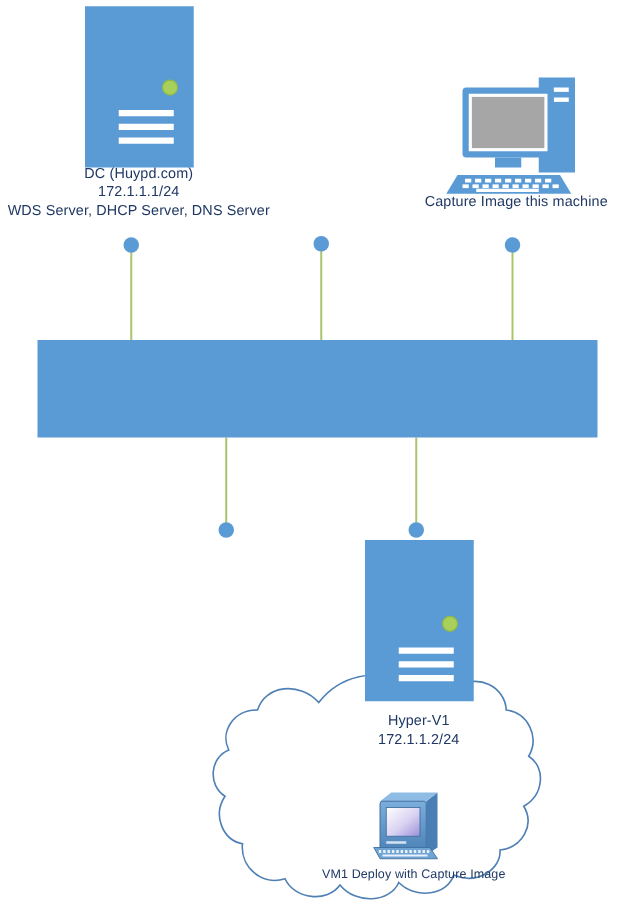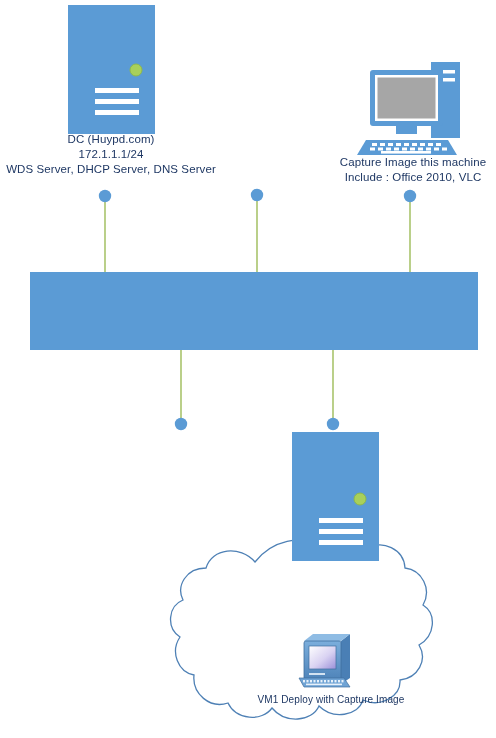--- a/index.html
+++ b/index.html
@@ -209,22 +209,25 @@
   </svg>
 
   <div class="node-label label-dc">
     <span class="lbl-line">DC (Huypd.com)</span>
     <span class="lbl-line">172.1.1.1/24</span>
     <span class="lbl-line">WDS Server, DHCP Server, DNS Server</span>
   </div>
 
   <div class="node-label label-capture">
     <span class="lbl-line">Capture Image this machine</span>
-    <span class="lbl-line">Include : Office 2010, VLC</span>
-  </div>
-
-
+  </div>
+
+
+  <div class="node-label label-hyperv">
+    <span class="lbl-line">Hyper-V1</span>
+    <span class="lbl-line">172.1.1.2/24</span>
+  </div>
 
   <div class="node-label label-vm1">
     <span class="lbl-line">VM1 Deploy with Capture Image</span>
   </div>
 
 </div>
 
 </body></html>

